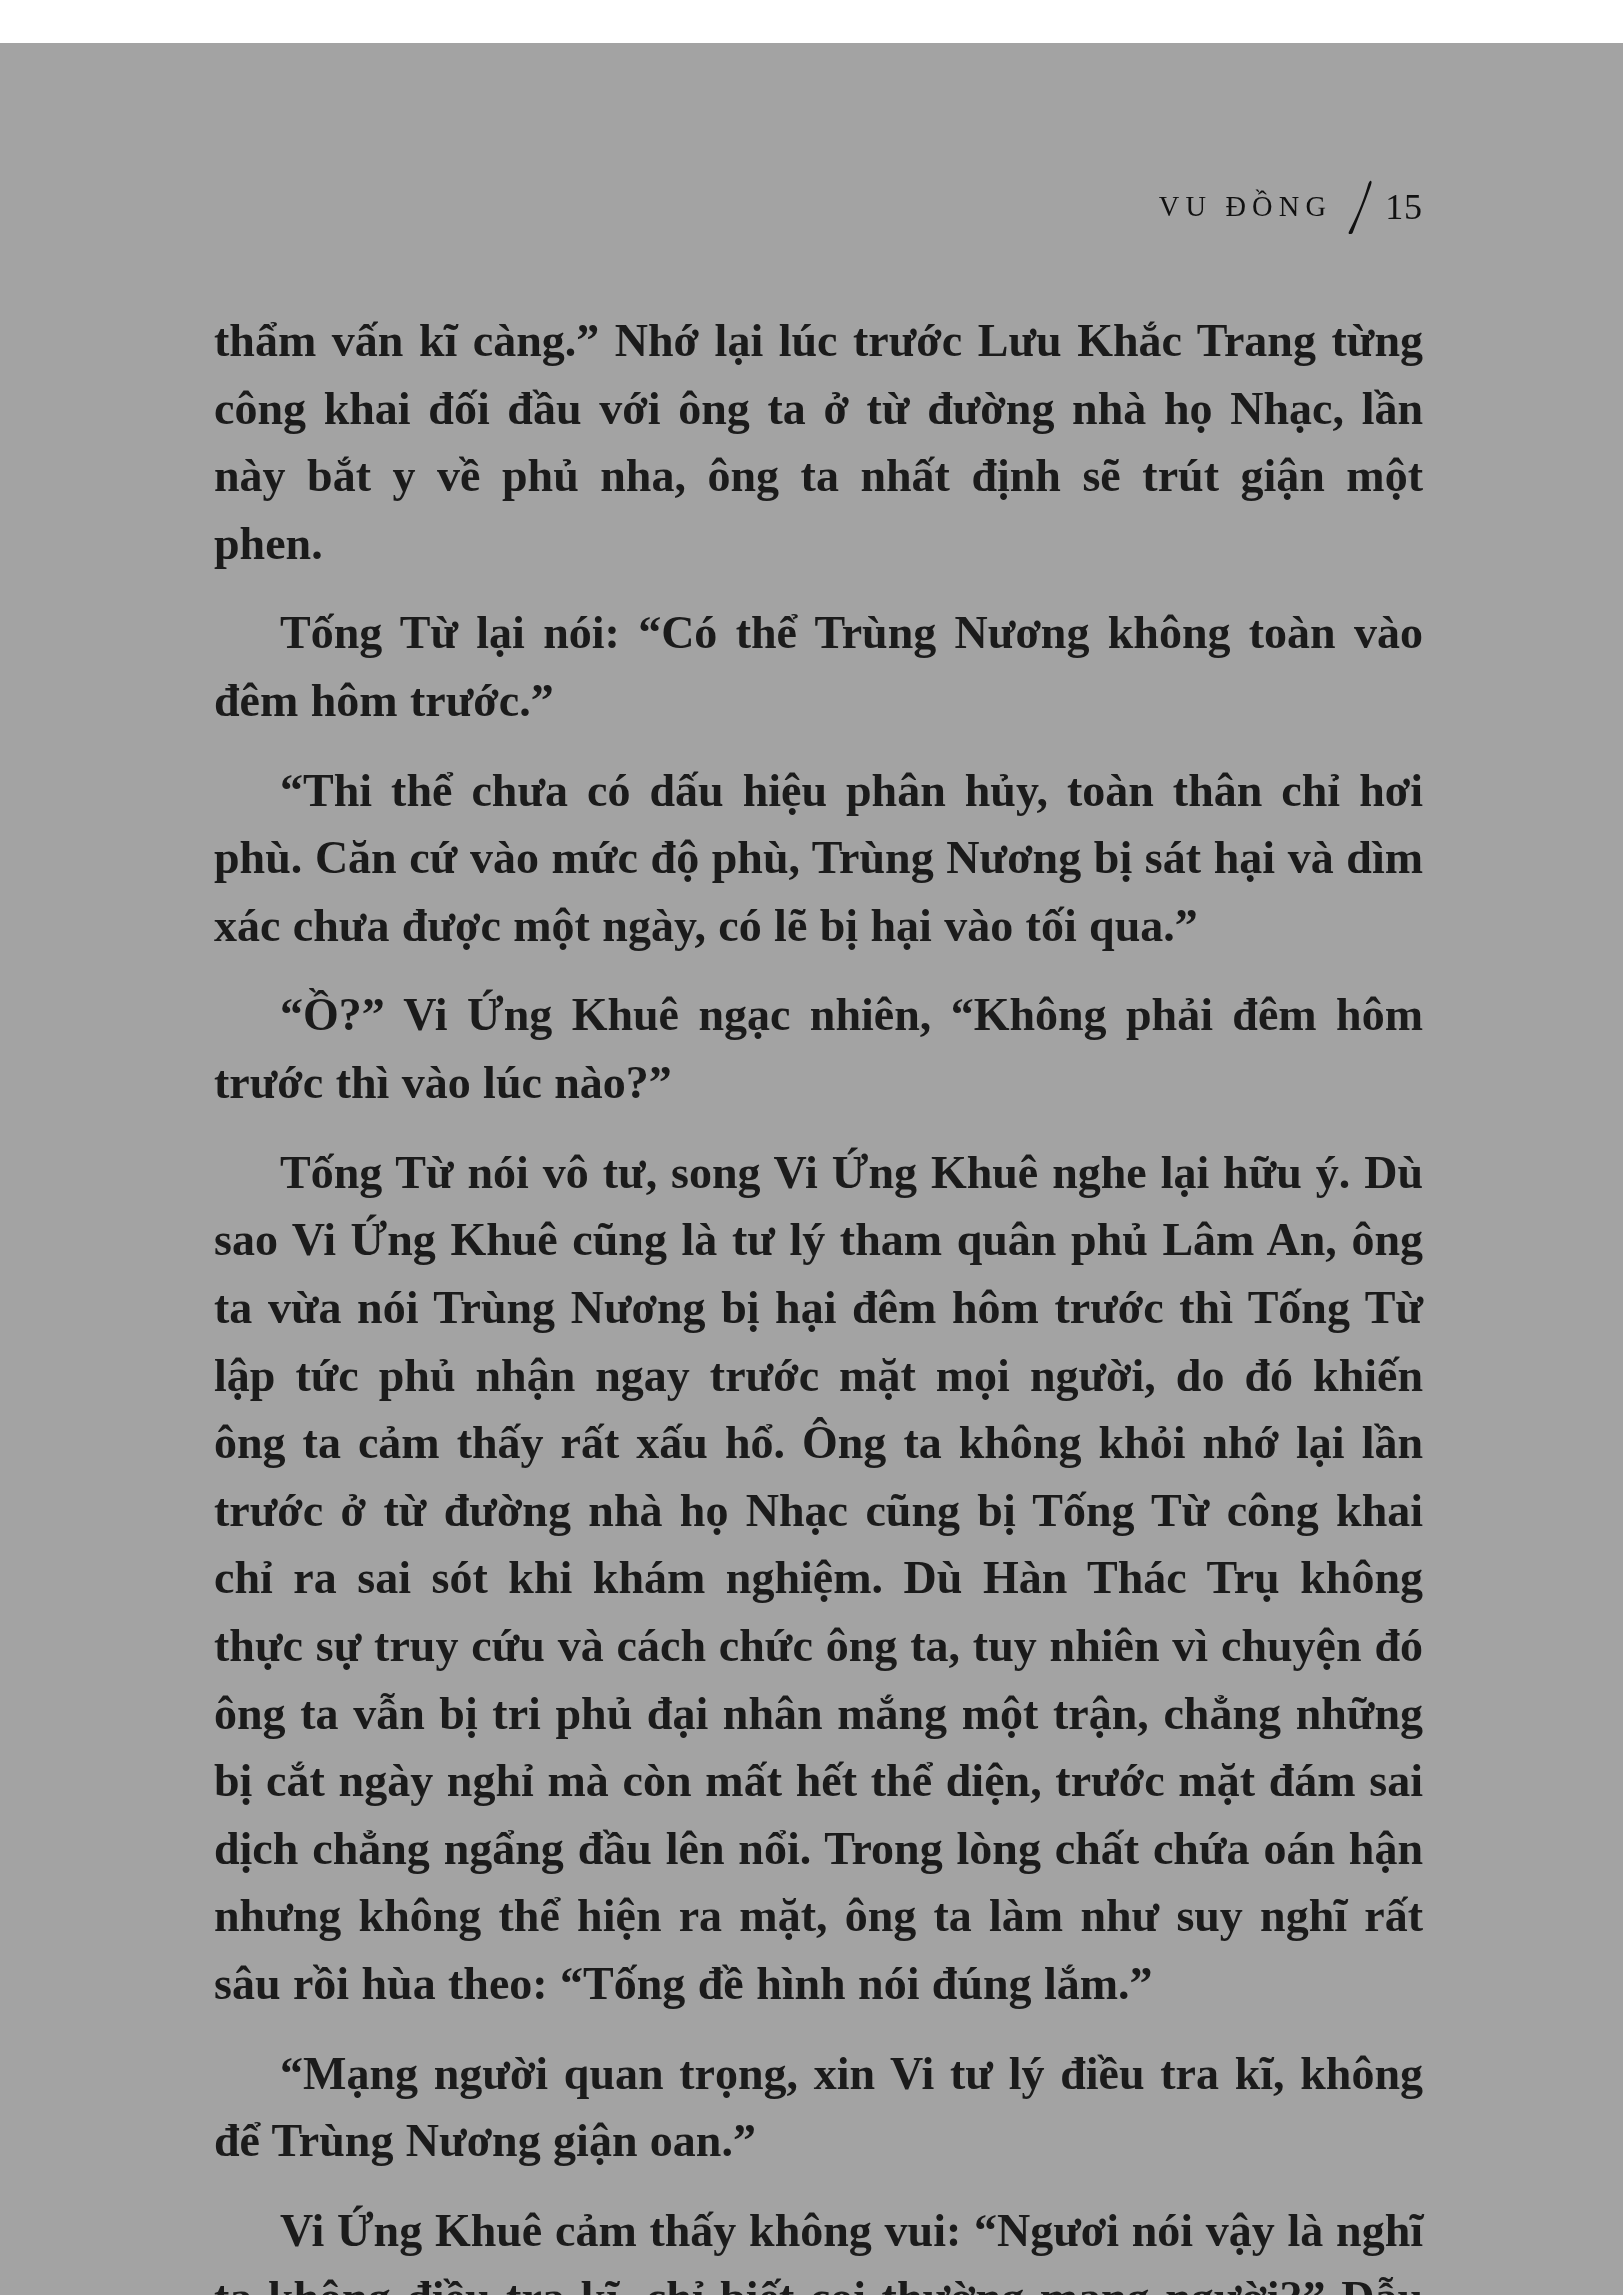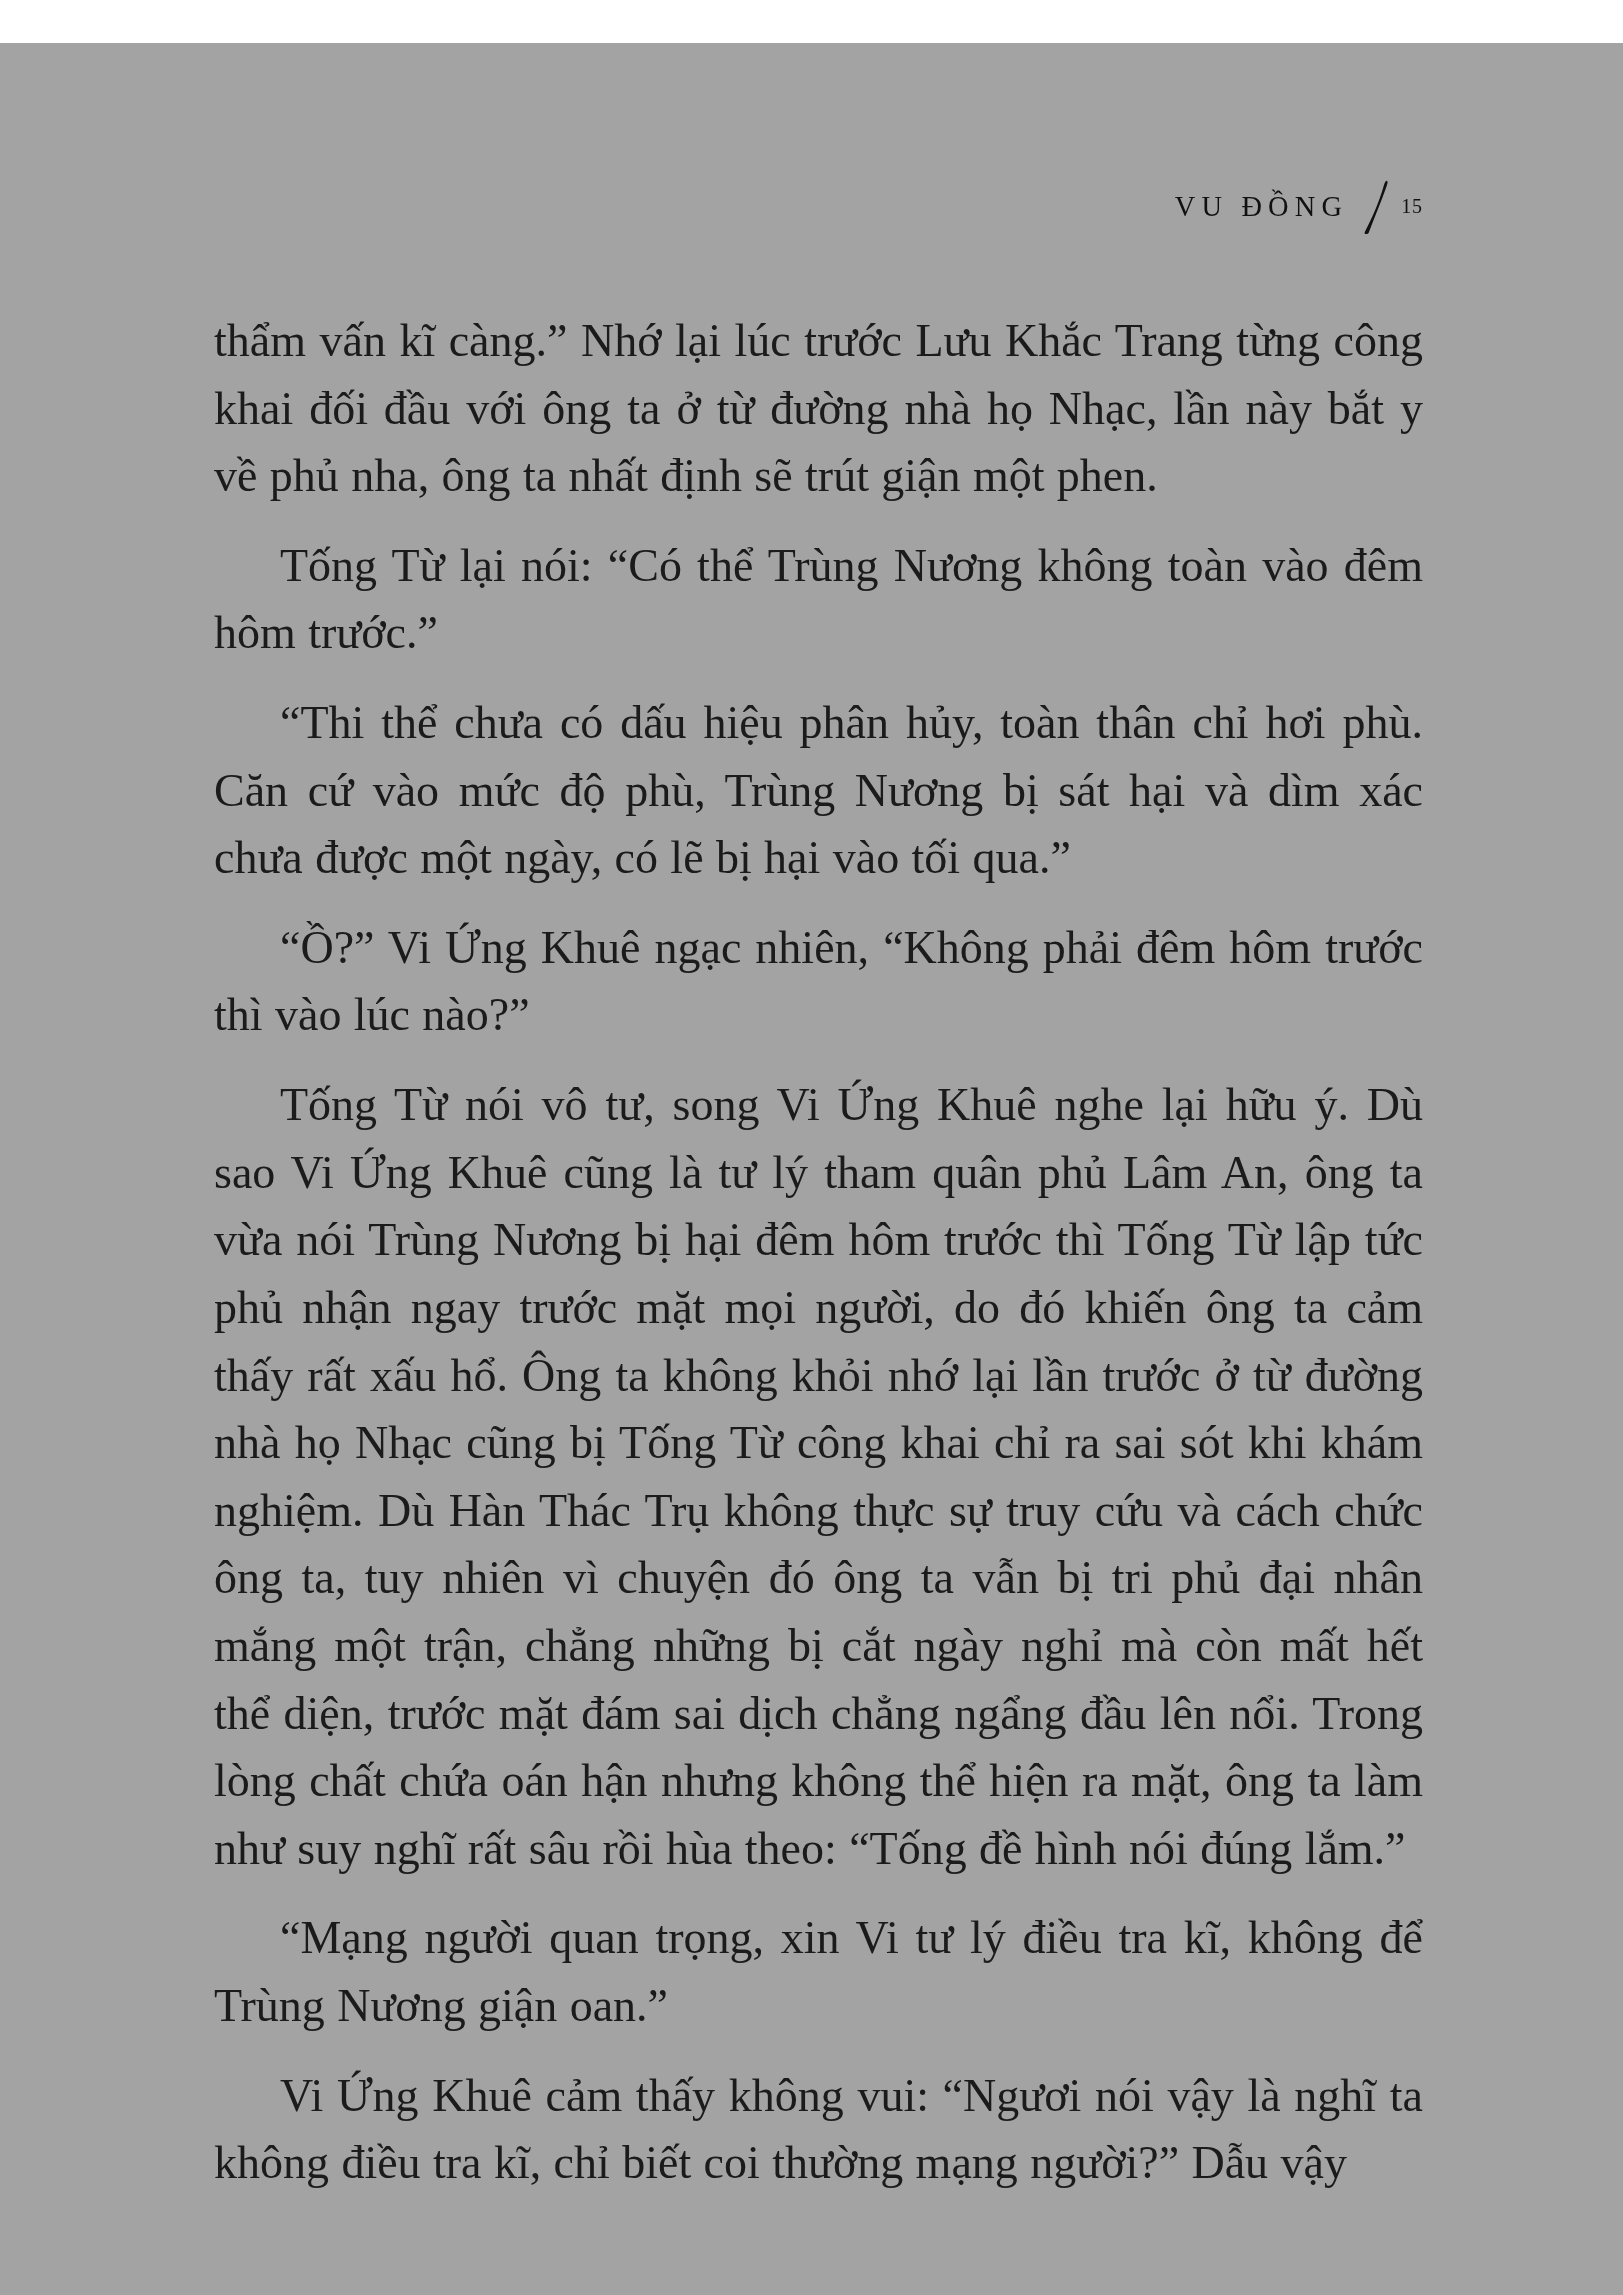--- a/index.html
+++ b/index.html
@@ -38,34 +38,35 @@
   }
   .slash-wrap {
     width: 28.4px;
     height: 56px;
     display: flex;
     align-items: center;
     justify-content: center;
   }
   .slash-wrap svg { display: block; }
   .page-number {
-    font-size: 20px;
+    font-size: 36px;
     color: #111111;
     letter-spacing: 0.9px;
   }
   .content {
     margin-top: 72px;
   }
   p.body-par {
     font-size: 46px;
     line-height: 1.47;
     text-align: justify;
     margin: 0 0 22px 0;
     color: #1b1b1b;
     word-spacing: 0.9px;
+    font-weight: bold;
   }
   p.body-par.indent {
     text-indent: 66px;
   }
 </style>
 </head>
 <body>
 
 <div class="page">
 

